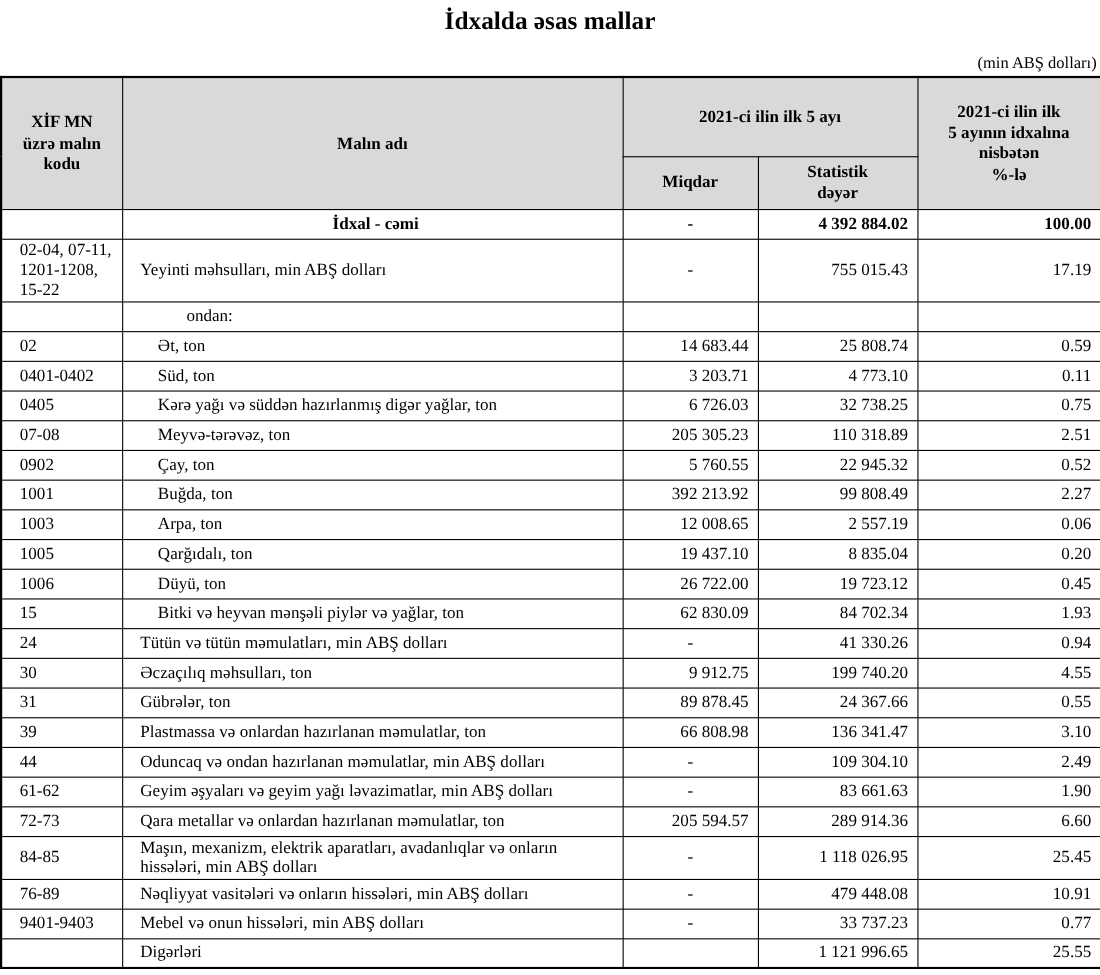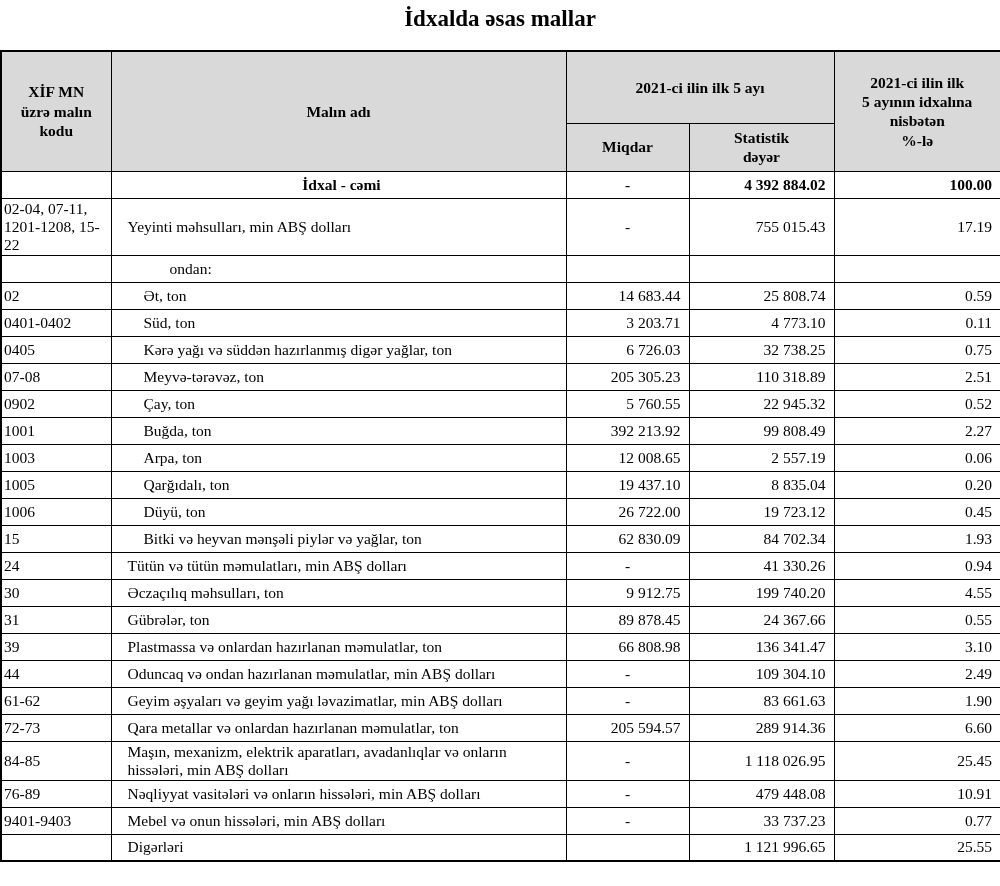--- a/index.html
+++ b/index.html
@@ -43,37 +43,38 @@
     vertical-align: middle;
     white-space: pre-line;
     line-height: 1.25;
   }
   tr.header-group-row th { height: 72px; }
   tr.header-sub-row th  { height: 48px; }
   tbody td {
     height: 27px;
     vertical-align: middle;
   }
-  td.code { padding-left: 2px; text-align: left; }
+  td.code { padding-left: 16px; text-align: left; }
   td.name { text-align: left; }
   td.name.ind0 { padding-left: 16px; }
   td.name.ind1 { padding-left: 32px; }
   td.name.ind2 { padding-left: 58px; }
   td.num  { text-align: right; padding-right: 8px; }
   td.dash { text-align: center; }
   tr.bold-row { font-weight: bold; }
   tr.bold-row td.name { padding-left: 10px; text-align: center; }
 </style>
 </head>
 <body>
 
 <div class="page">
 
   <div class="title">İdxalda əsas mallar</div>
 
+  <div class="unit-note">(min ABŞ dolları)</div>
 
   <table class="data-table">
     <colgroup>
       <col style="width:110px">
       <col style="width:455px">
       <col style="width:123px">
       <col style="width:145px">
       <col style="width:167px">
     </colgroup>
     <thead>

